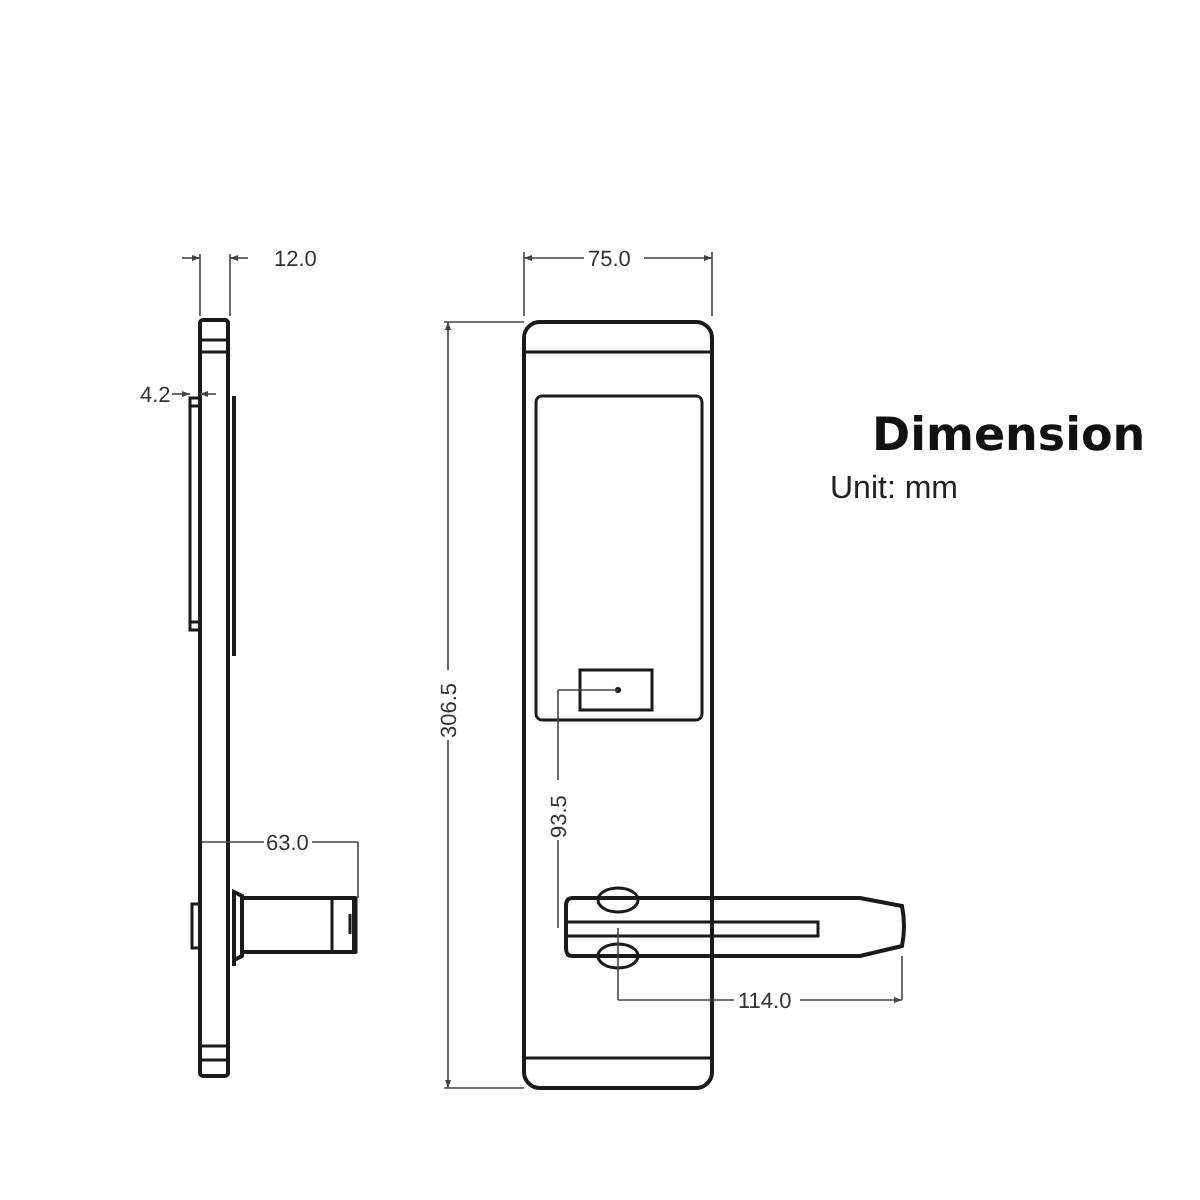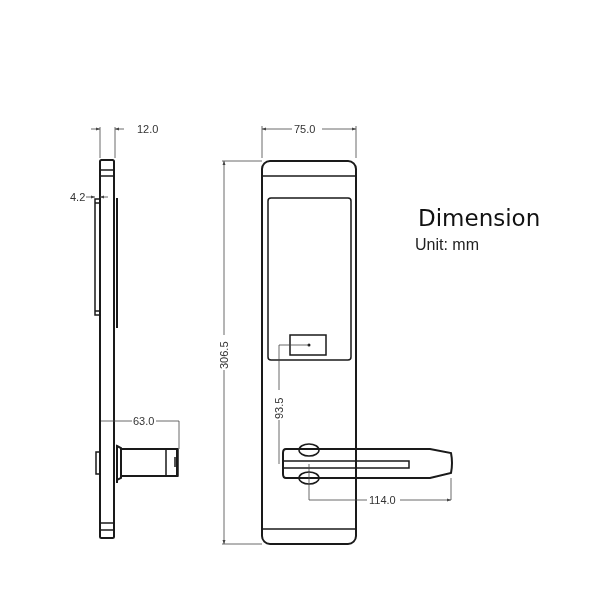--- a/index.html
+++ b/index.html
@@ -2,21 +2,21 @@
 <html><head>
 <meta charset="utf-8">
 <style>
   html, body { margin: 0; padding: 0; background: #ffffff; }
   body { width: 600px; height: 600px; position: relative; overflow: hidden; font-family: "Liberation Sans", sans-serif; }
   #drawing { position: absolute; left: 0; top: 0; width: 600px; height: 600px; }
   .outline { fill: none; stroke: #1a1a1a; stroke-width: 2; }
   .thin { fill: none; stroke: #1a1a1a; stroke-width: 1.5; }
   .dim { fill: none; stroke: #444; stroke-width: 0.8; }
   .dimtext { font-family: "Liberation Sans", sans-serif; font-size: 11px; fill: #333; }
-  .title { position: absolute; left: 418px; top: 205px; font-family: "DejaVu Sans", sans-serif; font-weight: normal; font-size: 23px; color: #111; }
+  .title { position: absolute; left: 436px; top: 205px; font-family: "DejaVu Sans", sans-serif; font-weight: bold; font-size: 23px; color: #111; }
   .unit { position: absolute; left: 415px; top: 236px; font-family: Liberation Sans, sans-serif; font-size: 16px; color: #222; }
 </style>
 </head>
 <body>
 
 <svg id="drawing" viewBox="0 0 600 600" xmlns="http://www.w3.org/2000/svg">
 
   <g>
 
     <rect class="outline" x="100" y="160" width="14" height="378" rx="1.5"></rect>

